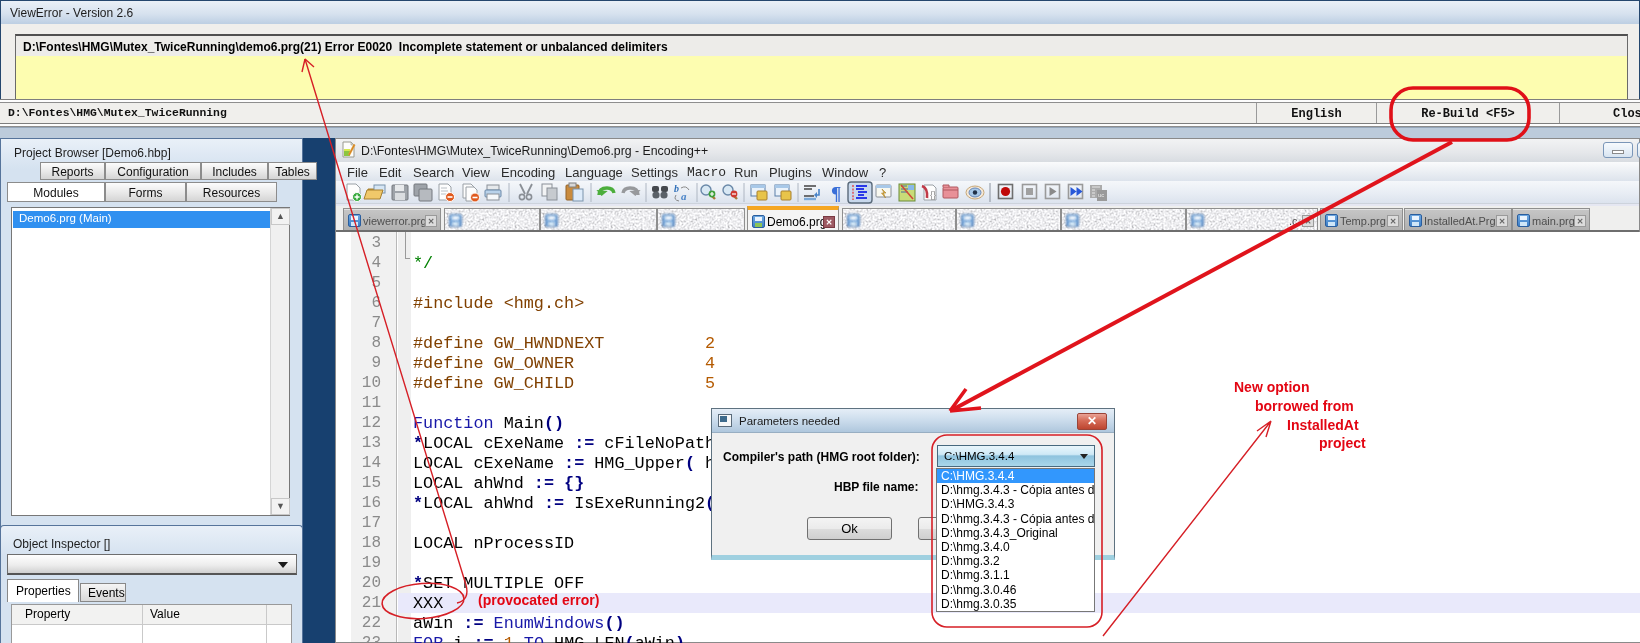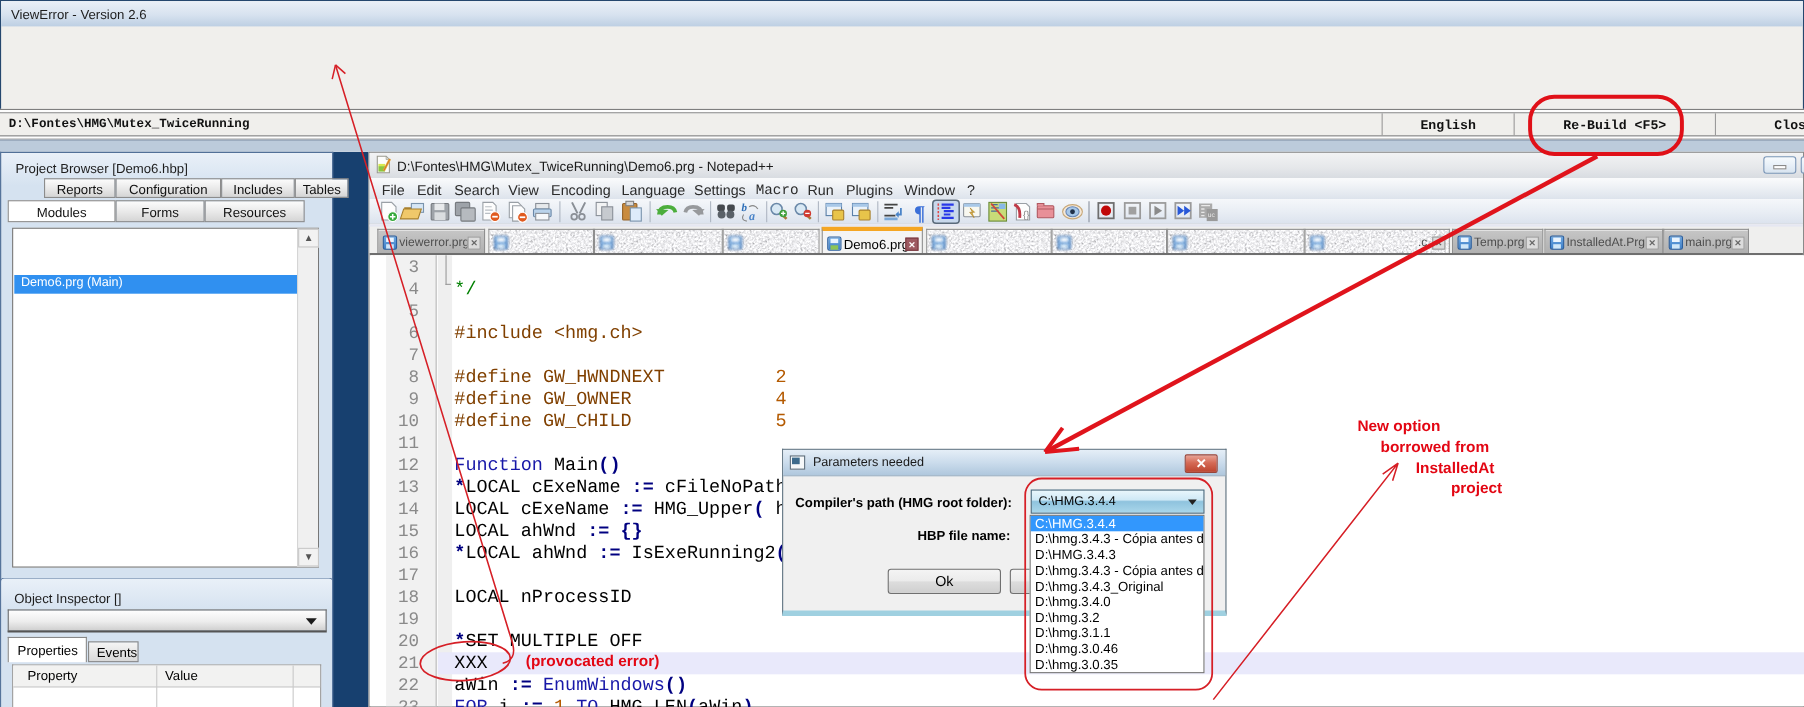--- a/index.html
+++ b/index.html
@@ -25,21 +25,21 @@
 
   
   #pbrowser { left:0; top:138px; width:303px; height:505px; background:linear-gradient(#E9F0F8,#D5E2F0 30px,#D5E2F0); border:1px solid #56749B; border-bottom:none; }
   #pb-title { position:absolute; left:13px; top:7px; font-size:12px; color:#1d1d1d; }
   .tab1 { position:absolute; top:23px; height:18px; background:linear-gradient(#FCFCFC,#E8E8E8 55%,#D5D5D5); border:1px solid #8C8C8C; font-size:12px; color:#111; text-align:center;margin-left:32px; }
   .tab1 span { position:relative; top:2px; }
   .tab2 { position:absolute; top:43px; height:20px; background:linear-gradient(#FCFCFC,#E8E8E8 55%,#D5D5D5); border:1px solid #8C8C8C; font-size:12px; color:#111; text-align:center; }
   .tab2 span { position:relative; top:3px; }
   .tabactive { background:#FFFFFF !important; }
   #pb-list { position:absolute; left:10px; top:68px; width:279px; height:309px; background:#fff; border:1px solid #777; }
-  #pb-sel { position:absolute; left:1px; top:3px; width:257px; height:17px; background:#3090F0; color:#fff; font-size:11.5px; padding:1px 0 0 6px;margin-top:39px; }
+  #pb-sel { position:absolute; left:1px; top:3px; width:257px; height:17px; background:#3090F0; color:#fff; font-size:11.5px; padding:1px 0 0 6px; }
   .sbar { position:absolute; right:0px; top:0px; width:19px; height:100%; background:#F0F0F0; border-left:1px solid #D5D5D5; }
   .sbtn { position:absolute; left:0px; width:19px; height:17px; background:#F2F2F2; border:1px solid #C8C8C8; color:#555; font-size:9px; text-align:center; line-height:15px;}
 
   
   #oinsp { left:0; top:525px; width:303px; height:118px; background:linear-gradient(#E9F0F8,#D5E2F0 30px,#D5E2F0); border:1px solid #56749B; border-bottom:none; border-radius:4px 4px 0 0; }
   #oi-title { position:absolute; left:12px; top:11px; font-size:12px; color:#1d1d1d; }
   #oi-combo { position:absolute; left:6px; top:28px; width:290px; height:21px; background:linear-gradient(#FEFEFE,#EDEDED 55%,#D0D0D0); border:1px solid #6E6E6E; border-bottom:2px solid #555; }
   #oi-combo .arr { position:absolute; right:8px; top:7px; width:0; height:0; border-left:5px solid transparent; border-right:5px solid transparent; border-top:6px solid #1a1a1a; }
   #oi-tab1 { position:absolute; left:6px; top:53px; width:72px; height:23px; background:#fff; border:1px solid #888; border-bottom:none; font-size:12px; padding:4px 0 0 8px; }
   #oi-tab2 { position:absolute; left:79px; top:57px; width:46px; height:19px; background:linear-gradient(#F5F5F5,#D8D8D8); border:1px solid #888; font-size:12px; padding:2px 0 0 7px; }
@@ -87,21 +87,21 @@
   #dlg { left:711px; top:408px; width:404px; height:152px; background:#F0F0F0; border:1px solid #5E7280; border-bottom:5px solid #9FD0E0;}
   #dlg-title { position:absolute; left:0; top:0; width:402px; height:24px; background:linear-gradient(#E5EEF7,#CBDCEC 50%,#AFC7DD); border-bottom:1px solid #98AEC2; }
   #dlg-title .ic { position:absolute; left:6px; top:5px; width:14px; height:13px; background:#F6F8F9; border:1px solid #5A6B7A; }
   #dlg-title .ic:before { content:""; position:absolute; left:1px; top:1px; width:7px; height:6px; background:#3E6B8C; }
   #dlg-title .txt { position:absolute; left:27px; top:6px; font-size:11.5px; color:#1a1a1a; }
   #dlg-close { position:absolute; right:7px; top:4px; width:30px; height:17px; border:1px solid #9A4438; border-radius:2px; background:linear-gradient(#E9A396,#D56A56 45%,#BD4530); color:#fff; font-size:12px; font-weight:bold; text-align:center; line-height:15px; }
   .dlbl { position:absolute; font-size:12px; font-weight:bold; color:#000; }
   #dlg-combo { position:absolute; left:225px; top:36px; width:158px; height:22px; border:1px solid #47697F; background:linear-gradient(#E9F6FC,#CFE9F6 42%,#8FC3DE 50%,#A9D6EA); }
   #dlg-combo .txt { position:absolute; left:6px; top:4px; font-size:11.5px; }
   #dlg-combo .arr { position:absolute; right:6px; top:8px; width:0; height:0; border-left:4px solid transparent; border-right:4px solid transparent; border-top:5px solid #222; }
-  .dbtn { position:absolute; top:108px; width:103px; height:23px; border:1px solid #707070; border-radius:3px; background:linear-gradient(#F4F4F4,#EBEBEB 50%,#DDDDDD 51%,#CFCFCF); font-size:13px; text-align:center; line-height:21px; }
+  .dbtn { position:absolute; top:108px; width:85px; height:23px; border:1px solid #707070; border-radius:3px; background:linear-gradient(#F4F4F4,#EBEBEB 50%,#DDDDDD 51%,#CFCFCF); font-size:13px; text-align:center; line-height:21px; }
   #dlg-list { left:936px; top:468px; width:159px; height:144px; background:#fff; border:1px solid #777; font-size:12px; }
   #dlg-list div { height:14.2px; padding-left:4px; white-space:nowrap; overflow:hidden; line-height:14.2px;}
   #dlg-list .sel { background:#3297FD; color:#fff; }
 
   
   .red { color:#E30613; font-weight:bold; font-size:14px; position:absolute; }
   svg.overlay { position:absolute; left:0; top:0; width:1640px; height:643px; pointer-events:none; }
 </style>
 </head>
 <body>
@@ -112,20 +112,25 @@
       <feTurbulence type="fractalNoise" baseFrequency="0.5" numOctaves="2" seed="7" result="t"></feTurbulence>
       <feColorMatrix in="t" type="matrix" values="0.62 0.62 0.62 0 -0.08  0.62 0.62 0.62 0 -0.08  0.62 0.62 0.62 0 -0.06  0 0 0 0 1"></feColorMatrix>
     </filter>
   </defs>
 </svg>
 
 <div class="abs" id="viewerror">
   <div class="abs" id="ve-title">
       <span>ViewError - Version 2.6</span>
     </div>
+  <div class="abs" id="ve-yellowbox">
+    <div class="abs" id="ve-row1">
+        <b>D:\Fontes\HMG\Mutex_TwiceRunning\demo6.prg(21) Error E0020  Incomplete statement or unbalanced delimiters</b>
+      </div>
+  </div>
 </div>
 <div class="abs" id="ve-status">
   <div class="abs ve-dline-t"></div>
   <div class="abs ve-dline-b"></div>
   <div class="abs" id="ve-glass"></div>
   <div class="abs ve-cell" style="left:1256px; width:120px;">
       <div class="ve-txt">English</div>
     </div>
   <div class="abs ve-cell" style="left:1376px; width:183px;">
       <div class="ve-txt">Re-Build &lt;F5&gt;</div>
@@ -174,21 +179,21 @@
 <div class="abs" id="npp">
   <div id="npp-title">
     <svg style="position:absolute;left:5px;top:2px" width="16" height="18" viewBox="0 0 16 18">
       <path d="M2,1 h8 l3,3 v12 h-11 z" fill="#FDFDFB" stroke="#9A9A90"></path>
       <path d="M10,1 l3,3 h-3 z" fill="#D8D8D0" stroke="#9A9A90" stroke-width="0.6"></path>
       <rect x="3" y="10" width="6" height="5" fill="#8CC63F"></rect>
       <rect x="3" y="8" width="6" height="2" fill="#D7E94F"></rect>
       <line x1="8" y1="14" x2="13.5" y2="3.5" stroke="#E8A33D" stroke-width="2.2"></line>
       <line x1="8" y1="14" x2="13.5" y2="3.5" stroke="#C87820" stroke-width="0.8"></line>
     </svg>
-    <span class="txt">D:\Fontes\HMG\Mutex_TwiceRunning\Demo6.prg - Notepad++</span>
+    <span class="txt">D:\Fontes\HMG\Mutex_TwiceRunning\Demo6.prg - Encoding++</span>
     <div class="wbtn" style="left:1267px; width:30px;">
         <div style="margin:7px 8px 0 8px; height:4px; background:#fff; border:1px solid #8A8A8A;"></div>
       </div>
     <div class="wbtn" style="left:1301px; width:12px;"></div>
   </div>
   <div id="npp-menu">
     <span style="left:11px;">File</span>
       <span style="left:43px;">Edit</span>
       <span style="left:77px;">Search</span>
     <span style="left:126px;">View</span>

